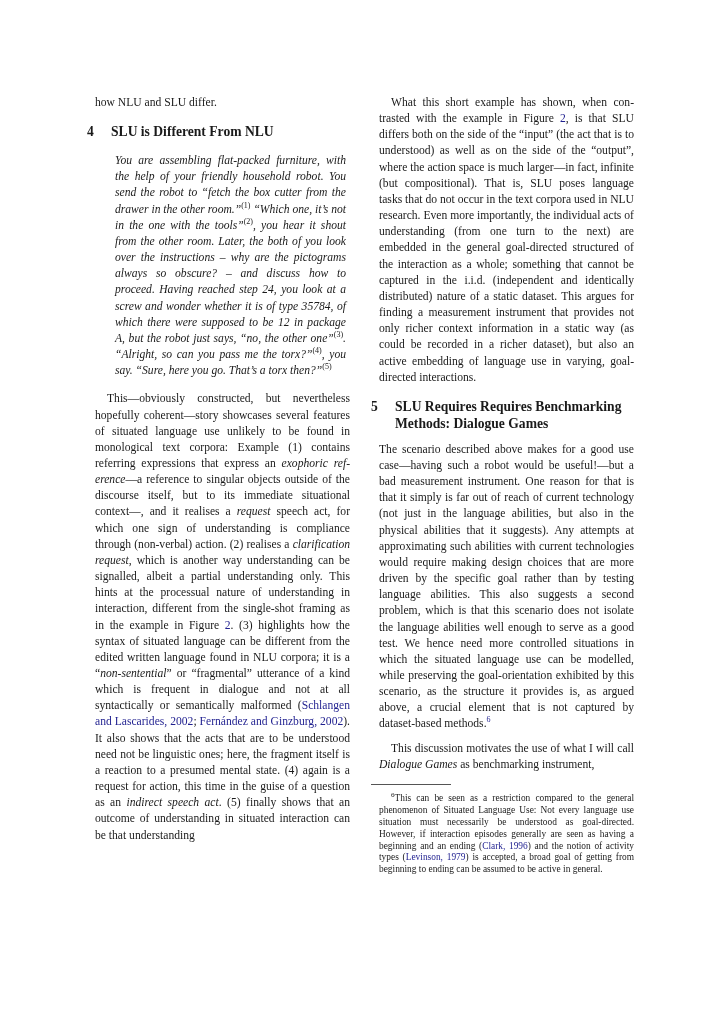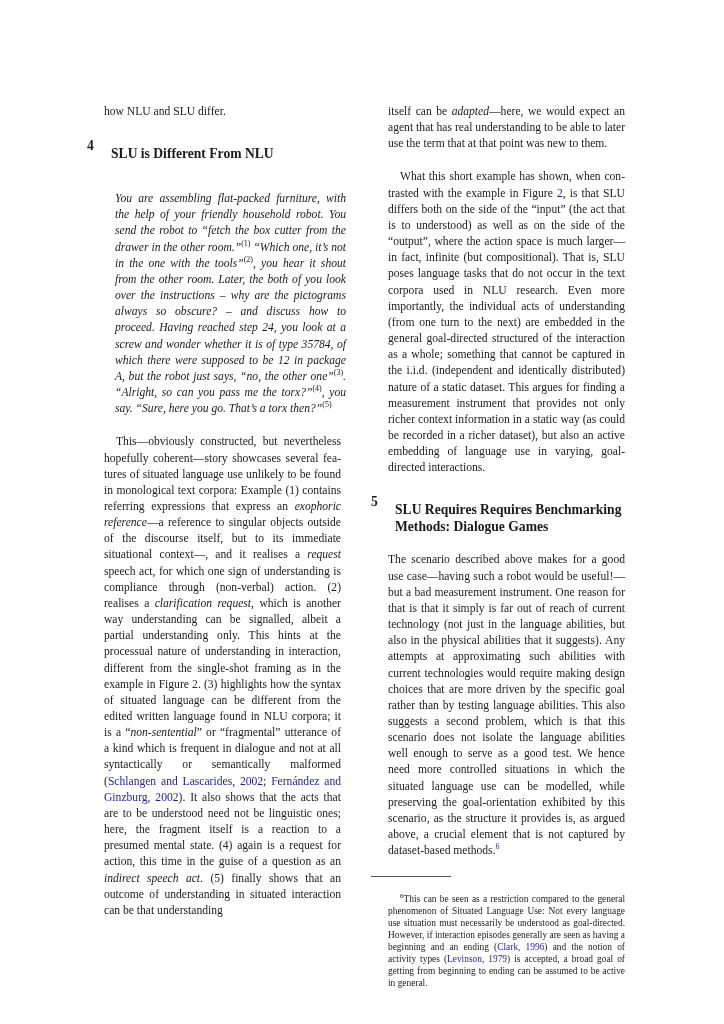--- a/index.html
+++ b/index.html
@@ -2,28 +2,28 @@
 <html><head>
 <meta charset="utf-8">
 <style>
   html, body { margin: 0; padding: 0; background: #ffffff; }
   body { width: 724px; height: 1024px; position: relative; overflow: hidden;
          font-family: "Liberation Serif", "DejaVu Serif", serif; color: #1a1a1a; }
   .col { position: absolute; top: 87px; width: 271px; font-size: 11.6px; line-height: 16.15px;
          text-align: justify; hyphens: manual; }
   .col-left { left: 87px; }
   .col-right { left: 371px; }
-  p { margin: 17px; }
+  p { margin: 8px; }
   .indent { text-indent: 12px; }
   .heading { font-weight: bold; font-size: 13.6px; line-height: 17px; display: flex; text-align: left; }
   .heading .num { width: 24px; flex: 0 0 24px; }
-  .heading .title { flex: 1; margin-top: 8px; }
+  .heading .title { flex: 1; }
   .h4 { margin-top: 12px; margin-bottom: 9px; }
   .h5 { margin-top: 12px; margin-bottom: 10px; }
-  .story { margin: 29px 12px 12px 28px; font-style: italic; }
+  .story { margin: 13px 12px 12px 28px; font-style: italic; }
   .story sup, .fn sup, p sup { font-size: 8px; line-height: 0; vertical-align: super; font-style: normal; }
   .story sup { font-style: normal; }
   i { font-style: italic; }
   a, .link { color: #1f1f8f; text-decoration: none; }
   .fn-rule { width: 80px; border-top: 0.8px solid #555; margin: 11px 0 6px 0; }
   .fn { font-size: 9.4px; line-height: 11.9px; text-align: justify; text-indent: 12px; }
   .fn sup { font-size: 7px; }
 </style>
 </head>
 <body>
@@ -38,28 +38,28 @@
 
 
   <div class="story">
     <span>You are assembling flat-packed furniture, with the help of your friendly household robot. You send the robot to “fetch the box cutter from the drawer in the other room.”</span><sup>(1)</sup><span> “Which one, it’s not in the one with the tools”</span><sup>(2)</sup><span>, you hear it shout from the other room. Later, the both of you look over the instructions – why are the pictograms always so obscure? – and discuss how to proceed. Having reached step 24, you look at a screw and won­­der whether it is of type 35784, of which there were supposed to be 12 in package A, but the robot just says, “no, the other one”</span><sup>(3)</sup><span>. “Alright, so can you pass me the torx?”</span><sup>(4)</sup><span>, you say. “Sure, here you go. That’s a torx then?”</span><sup>(5)</sup>
   </div>
 
   <p class="indent"><span>This—obviously constructed, but nevertheless hopefully coherent—story showcases several fea­tures of situated language use unlikely to be found in monological text corpora: Example (1) contains referring expressions that express an </span><i>exophoric ref­erence</i><span>—a reference to singular objects outside of the discourse itself, but to its immediate situational context—, and it realises a </span><i>request</i><span> speech act, for which one sign of understanding is compliance through (non-verbal) action. (2) realises a </span><i>clarifica­tion request</i><span>, which is another way understanding can be signalled, albeit a partial understanding only. This hints at the processual nature of understanding in interaction, different from the single-shot fram­ing as in the example in Figure </span><a>2</a><span>. (3) highlights how the syntax of situated language can be differ­ent from the edited written language found in NLU corpora; it is a “</span><i>non-sentential</i><span>” or “fragmental” ut­terance of a kind which is frequent in dialogue and not at all syntactically or semantically malformed (</span><a>Schlangen and Lascarides, 2002</a><span>; </span><a>Fernández and Ginzburg, 2002</a><span>). It also shows that the acts that are to be understood need not be linguistic ones; here, the fragment itself is a reaction to a presumed men­tal state. (4) again is a request for action, this time in the guise of a question as an </span><i>indirect speech act</i><span>. (5) finally shows that an outcome of understanding in situated interaction can be that understanding</span></p>
 </div>
 
 <div class="col col-right">
-  <p><span>itself can be </span><i>adapted</i><span>—here, we would expect an agent that has real understanding to be able to later use the term that at that point was new to them.</span></p>
 
   <p class="indent"><span>What this short example has shown, when con­trasted with the example in Figure </span><a>2</a><span>, is that SLU differs both on the side of the “input” (the act that is to understood) as well as on the side of the “output”, where the action space is much larger—in fact, in­finite (but compositional). That is, SLU poses lan­guage tasks that do not occur in the text corpora used in NLU research. Even more importantly, the individual acts of understanding (from one turn to the next) are embedded in the general goal-directed structured of the interaction as a whole; something that cannot be captured in the i.i.d. (independent and identically distributed) nature of a static dataset. This argues for finding a measurement instrument that provides not only richer context information in a static way (as could be recorded in a richer dataset), but also an active embedding of language use in varying, goal-directed interactions.</span></p>
 
   <div class="heading h5">
     <span class="num">5</span>
     <span class="title">SLU Requires Requires Benchmarking Methods: Dialogue Games</span>
   </div>
 
   <p><span>The scenario described above makes for a good use case—having such a robot would be useful!—but a bad measurement instrument. One reason for that is that it simply is far out of reach of current tech­nology (not just in the language abilities, but also in the physical abilities that it suggests). Any attempts at approximating such abilities with current tech­nologies would require making design choices that are more driven by the specific goal rather than by testing language abilities. This also suggests a sec­ond problem, which is that this scenario does not isolate the language abilities well enough to serve as a good test. We hence need more controlled situations in which the situated language use can be modelled, while preserving the goal-orientation exhibited by this scenario, as the structure it pro­vides is, as argued above, a crucial element that is not captured by dataset-based methods.</span><sup><a>6</a></sup></p>
 
+  <p class="indent"><span>This discussion motivates the use of what I will call </span><i>Dialogue Games</i><span> as benchmarking instrument,</span></p>
 
   <div class="fn-rule"></div>
 
   <p class="fn"><sup>6</sup><span>This can be seen as a restriction compared to the general phenomenon of Situated Language Use: Not every language use situation must necessarily be understood as goal-directed. However, if interaction episodes generally are seen as having a beginning and an ending (</span><a>Clark, 1996</a><span>) and the notion of activity types (</span><a>Levinson, 1979</a><span>) is accepted, a broad goal of getting from beginning to ending can be assumed to be active in general.</span></p>
 </div>
 
 </body></html>

